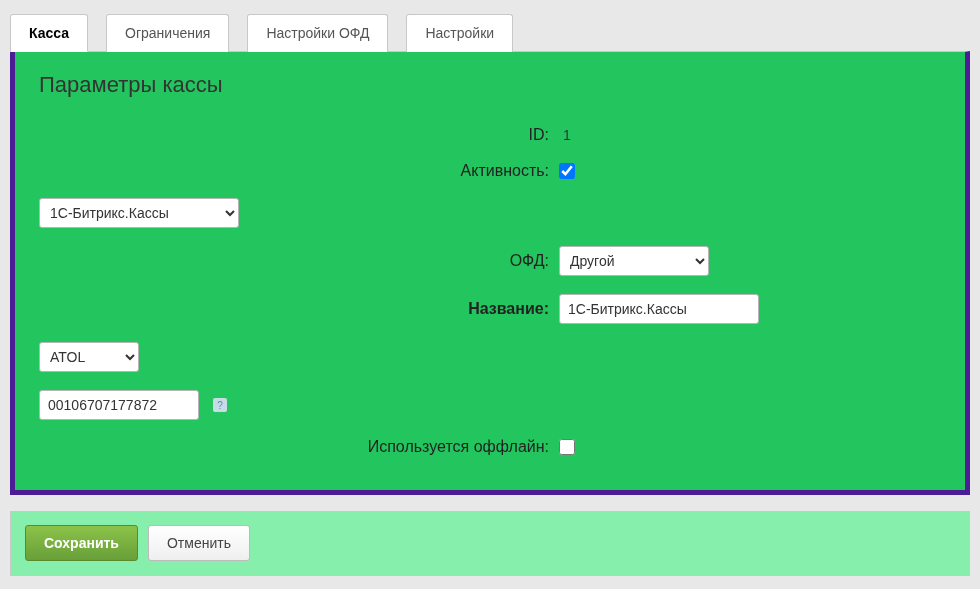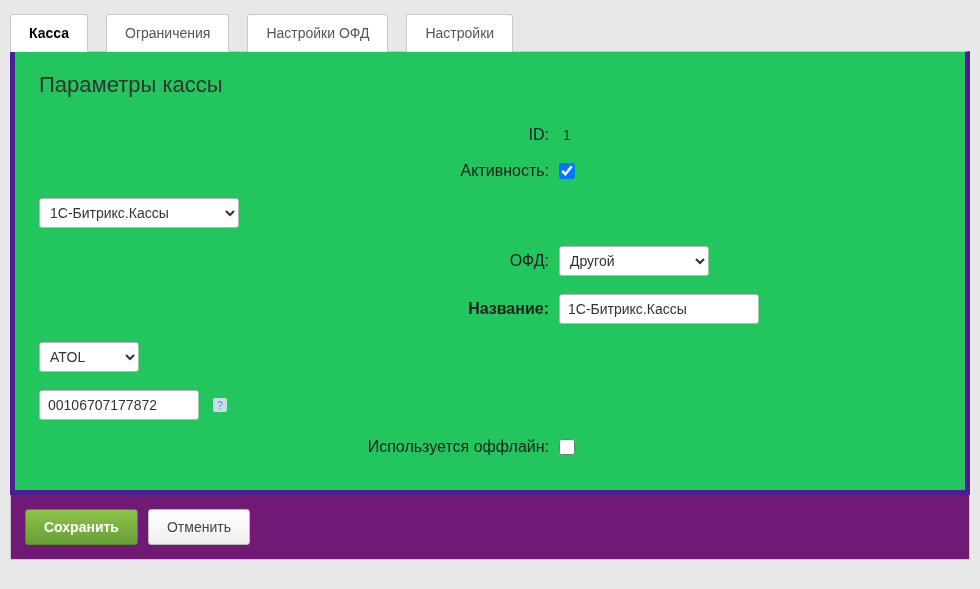--- a/index.html
+++ b/index.html
@@ -118,22 +118,22 @@
       display: inline-flex;
       align-items: center;
       justify-content: center;
       border-radius: 2px;
       cursor: pointer;
       margin-left: 6px;
     }
     .buttons {
       display: flex;
       gap: 10px;
-      margin: 0 10px;
-      background: #701a75;
+      margin: 16px 10px;
+      background: #86efac;
       border: 1px solid #c8c8c8;
       border-top: none;
       padding: 14px 14px;
     }
     .btn {
       padding: 9px 18px;
       border-radius: 3px;
       font-size: 14px;
       cursor: pointer;
       border: 1px solid #bbb;

